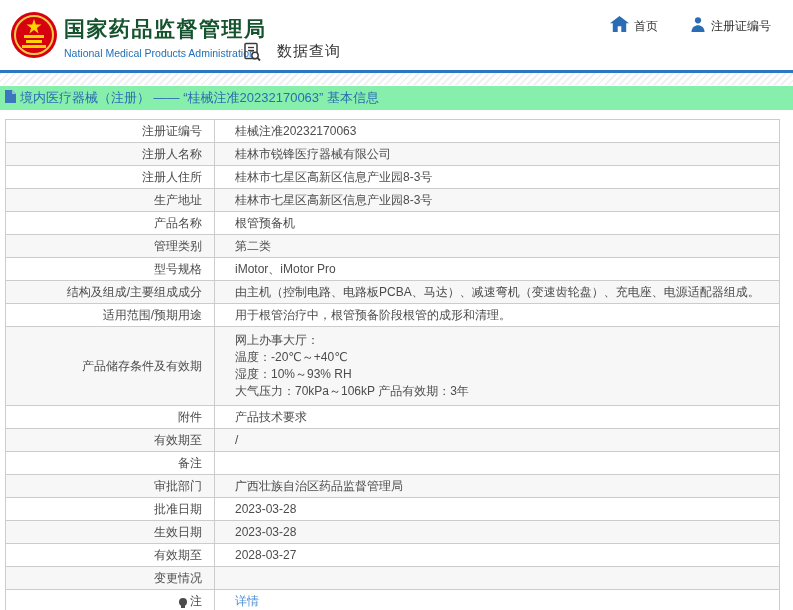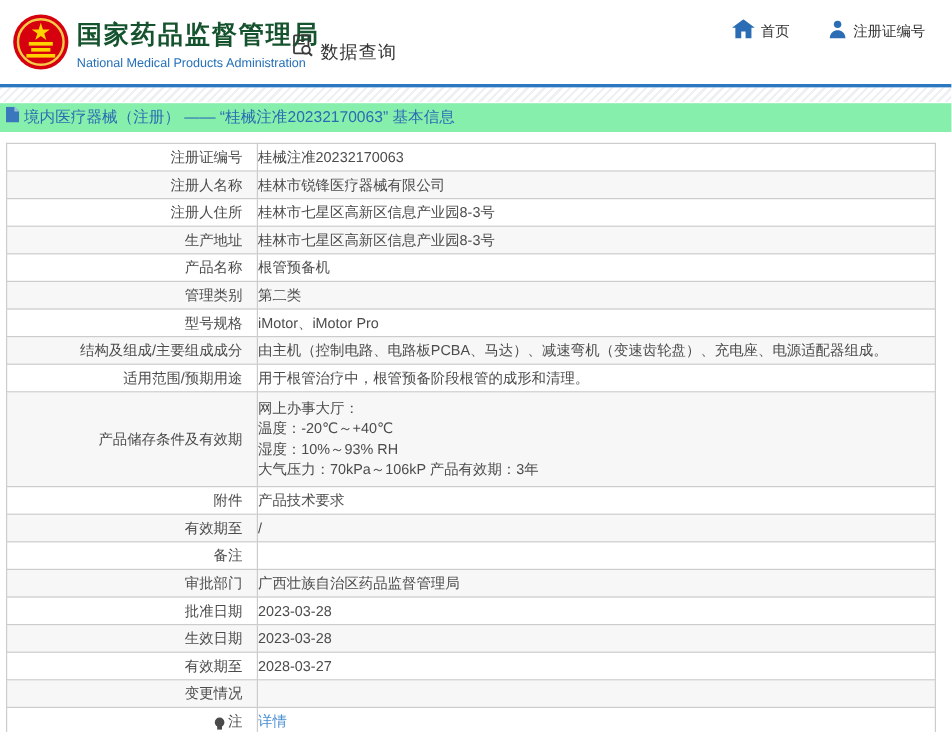--- a/index.html
+++ b/index.html
@@ -5,42 +5,42 @@
   * { margin:0; padding:0; box-sizing:border-box; }
   html,body { width:793px; height:610px; background:#ffffff; overflow:hidden;
     font-family:"Liberation Sans","DejaVu Sans",sans-serif; }
 
   
   .header { position:relative; height:70px; background:#ffffff; }
   .emblem { position:absolute; left:10px; top:11px; width:48px; height:48px; }
   .brand { position:absolute; left:64px; top:15px; }
   .brand-title { font-size:21px; font-weight:bold; color:#14532d; letter-spacing:1.5px; }
   .brand-sub { font-size:10.5px; color:#2470b8; margin-top:4px; }
-  .data-query { position:absolute; left:242px; top:28px; display:flex; align-items:flex-end; gap:5px; cursor:pointer; }
+  .data-query { position:absolute; left:242px; top:42px; display:flex; align-items:flex-start; gap:15px; cursor:pointer; }
   .data-query-label { font-size:15px; color:#333333; font-weight:500; letter-spacing:1px; }
   .nav { position:absolute; right:22px; top:16px; display:flex; gap:32px; }
   .nav-item { display:flex; flex-direction:row; align-items:flex-end; gap:5px;
     font-size:12px; color:#333333; cursor:pointer; }
 
   .blue-line { height:3px; background:#2b77c2; }
   .hatch-band { height:12px;
     background:repeating-linear-gradient(135deg,#eef0f3 0 2px,#ffffff 2px 5px); }
 
   
   .breadcrumb { margin-top:1px; height:24px; background:#86efac; display:flex;
     align-items:center; padding-left:5px; gap:4px; }
   .breadcrumb-text { font-size:13px; color:#2b6cb3; }
 
   
   .info-table { margin:9px 0 0 5px; width:775px; border-collapse:collapse;
     font-size:12px; color:#4c4c4c; }
   .info-table td { border:1px solid #cccccc; height:23px; }
   .info-table tr:nth-child(even) { background:#f7f7f7; }
   .label-cell { width:209px; text-align:right; padding-right:12px; }
-  .value-cell { text-align:left; padding-left:0; }
+  .value-cell { text-align:left; padding-left:20px; }
   .value-cell.multiline { padding-top:5px; padding-bottom:5px; }
   .value-line { line-height:17px; }
   .detail-link { color:#4a8fd4; text-decoration:none; cursor:pointer; }
 
   .note-icon { display:inline-block; width:8px; height:8px; background:#4a4a4a;
     border-radius:50%; position:relative; margin-right:3px; vertical-align:-1px; }
   .note-icon::after { content:''; position:absolute; left:2px; top:7px; width:4px;
     height:3px; background:#4a4a4a; }
 </style>
 </head>

